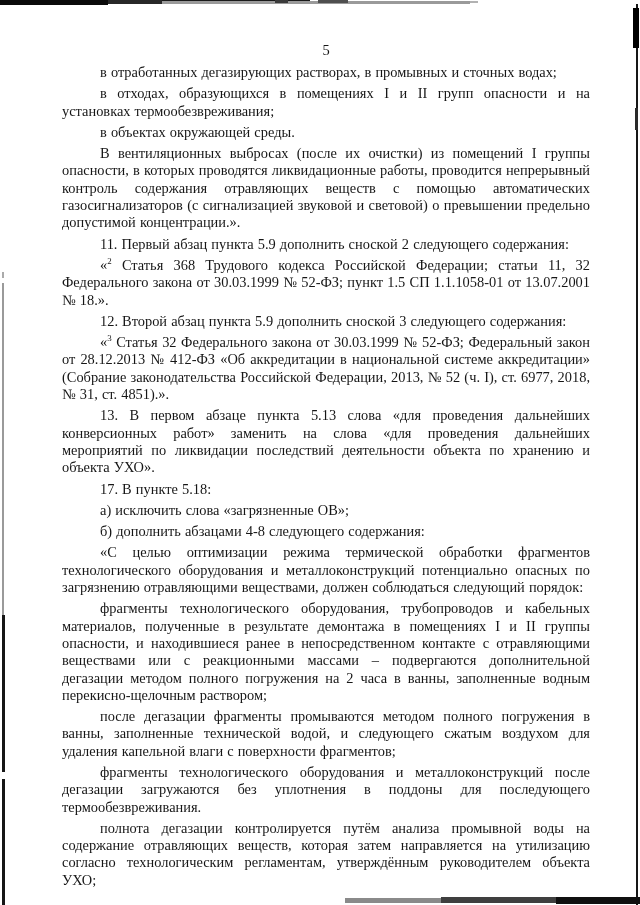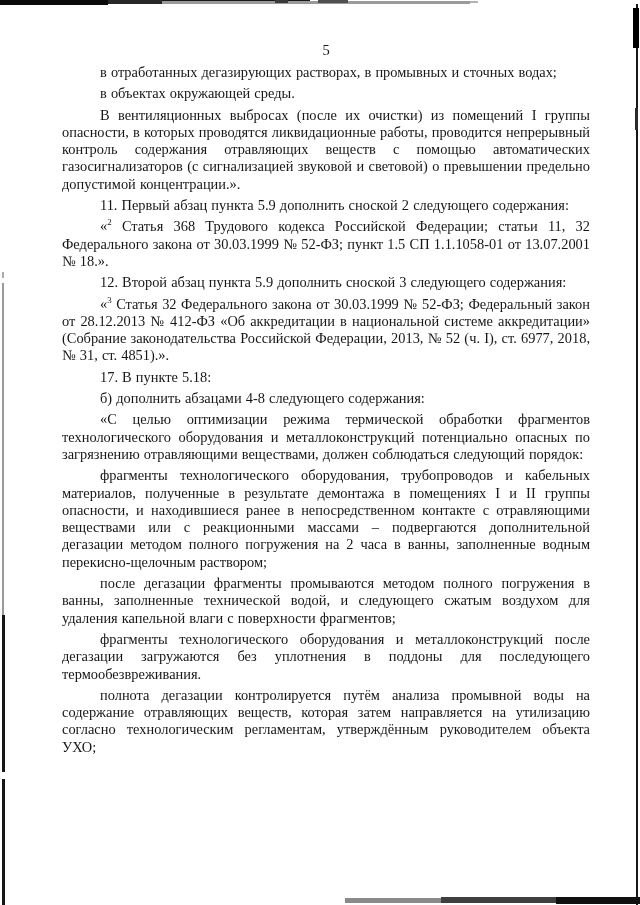--- a/index.html
+++ b/index.html
@@ -94,27 +94,30 @@
   <div class="artifact a-left-blk2"></div>
 
   <div class="artifact a-bot-gray"></div>
   <div class="artifact a-bot-dark"></div>
   <div class="artifact a-bot-black"></div>
 
   <div class="page-number">5</div>
 
   <div class="content">
       <p><span>в отработанных дегазирующих растворах, в промывных и сточных водах;</span></p>
+      <p><span>в отходах, образующихся в помещениях I и II групп опасности и на установках термообезвреживания;</span></p>
       <p><span>в объектах окружающей среды.</span></p>
       <p><span>В вентиляционных выбросах (после их очистки) из помещений I группы опасности, в которых проводятся ликвидационные работы, проводится непрерывный контроль содержания отравляющих веществ с помощью автоматических газосигнализаторов (с сигнализацией звуковой и световой) о превышении предельно допустимой концентрации.».</span></p>
       <p><span>11. Первый абзац пункта 5.9 дополнить сноской 2 следующего содержания:</span></p>
       <p><span>«</span><sup>2</sup><span> Статья 368 Трудового кодекса Российской Федерации; статьи 11, 32 Федерального закона от 30.03.1999 № 52-ФЗ; пункт 1.5 СП 1.1.1058-01 от 13.07.2001 № 18.».</span></p>
       <p><span>12. Второй абзац пункта 5.9 дополнить сноской 3 следующего содержания:</span></p>
       <p><span>«</span><sup>3</sup><span> Статья 32 Федерального закона от 30.03.1999 № 52-ФЗ; Федеральный закон от 28.12.2013 № 412-ФЗ «Об аккредитации в национальной системе аккредитации» (Собрание законодательства Российской Федерации, 2013, № 52 (ч. I), ст. 6977, 2018, № 31, ст. 4851).».</span></p>
+      <p><span>13. В первом абзаце пункта 5.13 слова «для проведения дальнейших конверсионных работ» заменить на слова «для проведения дальнейших мероприятий по ликвидации последствий деятельности объекта по хранению и объекта УХО».</span></p>
       <p><span>17. В пункте 5.18:</span></p>
+      <p><span>а) исключить слова «загрязненные ОВ»;</span></p>
       <p><span>б) дополнить абзацами 4-8 следующего содержания:</span></p>
       <p><span>«С целью оптимизации режима термической обработки фрагментов технологического оборудования и металлоконструкций потенциально опасных по загрязнению отравляющими веществами, должен соблюдаться следующий порядок:</span></p>
       <p><span>фрагменты технологического оборудования, трубопроводов и кабельных материалов, полученные в результате демонтажа в помещениях I и II группы опасности, и находившиеся ранее в непосредственном контакте с отравляющими веществами или с реакционными массами – подвергаются дополнительной дегазации методом полного погружения на 2 часа в ванны, заполненные водным перекисно-щелочным раствором;</span></p>
       <p><span>после дегазации фрагменты промываются методом полного погружения в ванны, заполненные технической водой, и следующего сжатым воздухом для удаления капельной влаги с поверхности фрагментов;</span></p>
       <p><span>фрагменты технологического оборудования и металлоконструкций после дегазации загружаются без уплотнения в поддоны для последующего термообезвреживания.</span></p>
       <p><span>полнота дегазации контролируется путём анализа промывной воды на содержание отравляющих веществ, которая затем направляется на утилизацию согласно технологическим регламентам, утверждённым руководителем объекта УХО;</span></p>
     </div>
 
 </div>
 

